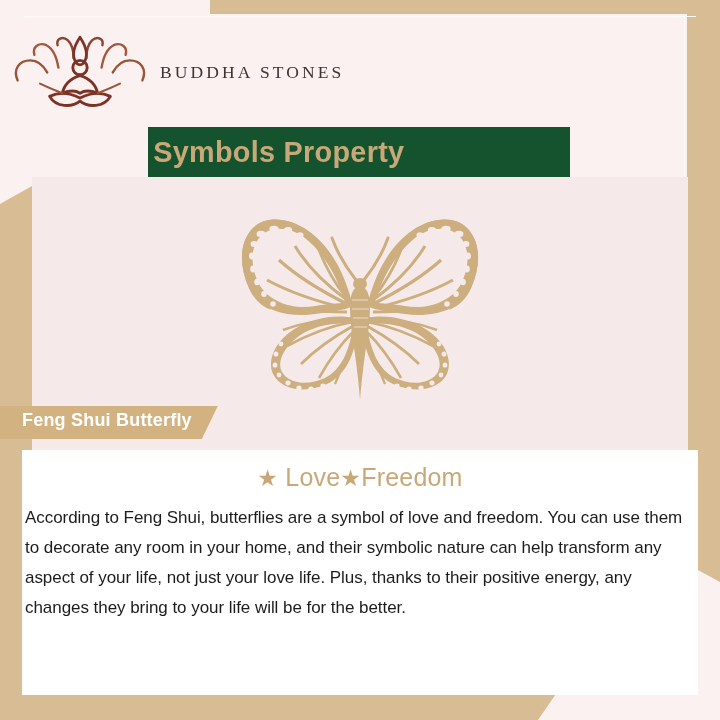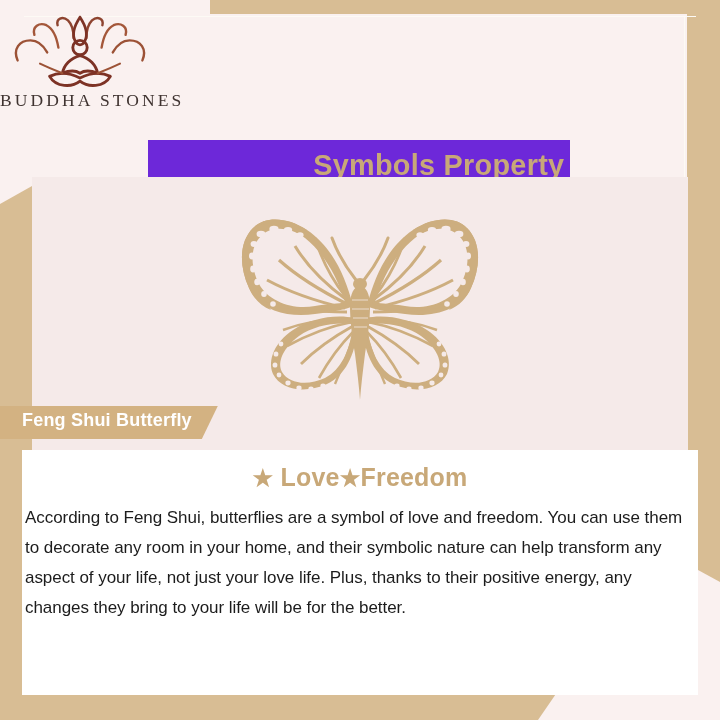--- a/index.html
+++ b/index.html
@@ -63,45 +63,46 @@
     width: 1px; height: 560px;
     background: #fdfaf5;
   }
 
   
   .header {
     position: absolute;
     left: 0; top: 14px;
     width: 720px; height: 112px;
     display: flex;
-    flex-direction: column;
+    flex-direction: row;
+    align-items: center;
     justify-content: flex-start;
   }
   .logo-mark {
     width: 160px; height: 72px;
     display: block;
   }
   .logo-word {
     margin-top: 4px;
     font-family: "Liberation Serif", serif;
     font-size: 17.5px;
     letter-spacing: 3.1px;
     color: #3f3330;
     font-weight: 400;
   }
 
   
   .title-banner {
     position: absolute;
-    left: 148px; top: 140px;
+    left: 148px; top: 127px;
     width: 422px; height: 50px;
-    background: #6d28d9;
+    background: #14532d;
     display: flex;
     align-items: center;
-    justify-content: flex-end;
+    justify-content: flex-start;
   }
   .title-text {
     font-family: "Liberation Sans Narrow", "Liberation Sans", sans-serif;
     font-size: 30px;
     font-weight: bold;
     color: #c8a878;
     letter-spacing: 0.3px;
     transform: scaleX(0.96);
   }
 
@@ -147,21 +148,21 @@
     left: 22px; top: 450px;
     width: 676px; height: 245px;
     background: #ffffff;
   }
 
   .love-freedom {
     margin-top: 13px;
     text-align: center;
     font-family: "Liberation Sans Narrow", "Liberation Sans", sans-serif;
     font-size: 25px;
-    font-weight: bold;
+    font-weight: normal;
     color: #c8a878;
     letter-spacing: 0.2px;
   }
   .love-freedom .star { font-size: 23px; }
 
   .body-copy {
     margin: 11px 0 0 0;
     padding: 0 3px 0 3px;
     font-family: "Liberation Sans Narrow", "Liberation Sans", sans-serif;
     font-size: 17px;

